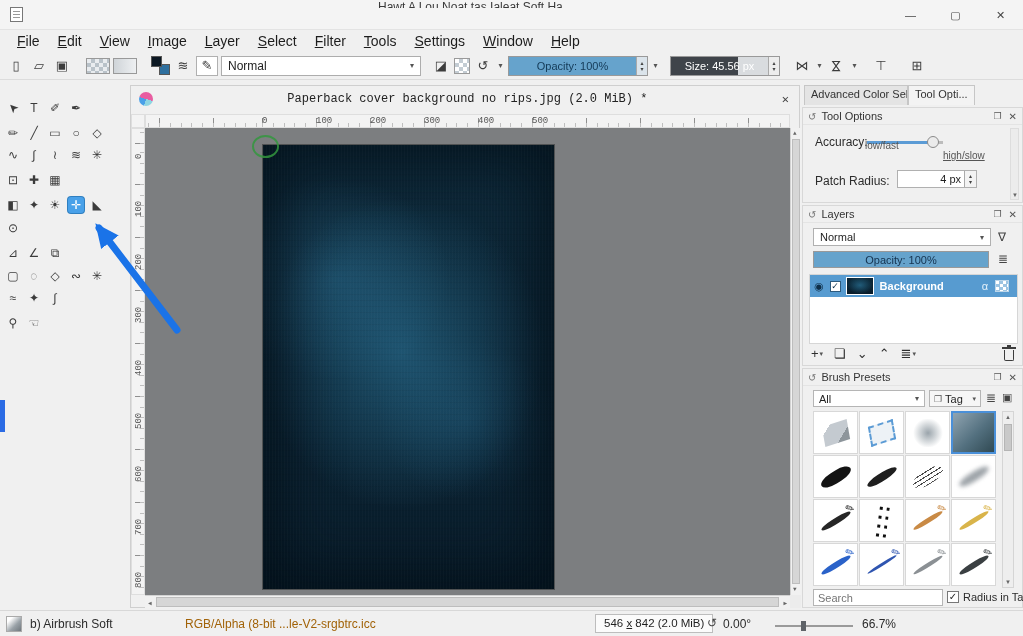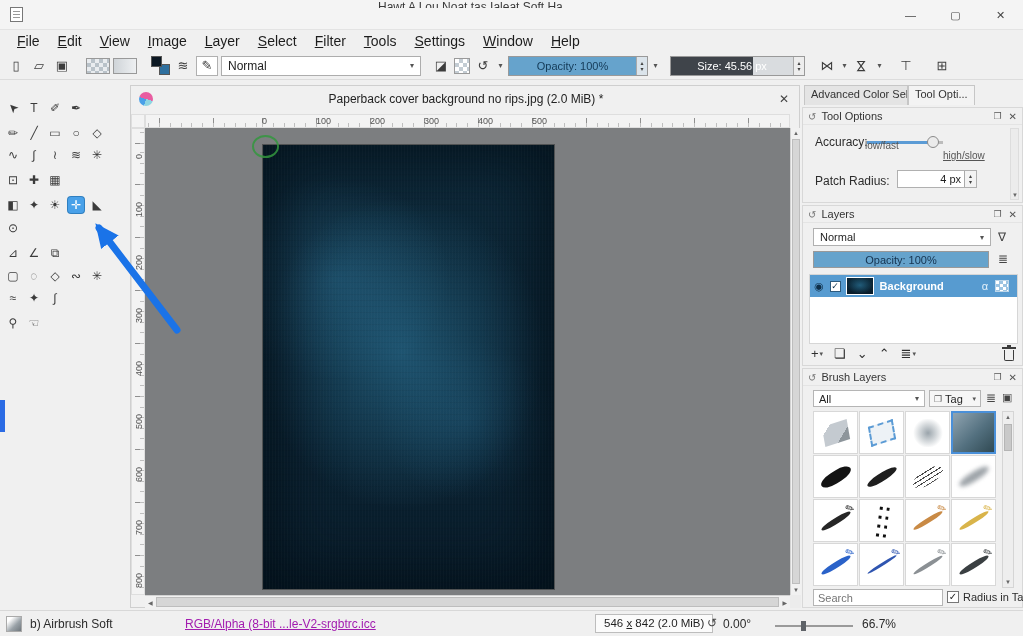--- a/index.html
+++ b/index.html
@@ -41,21 +41,21 @@
   .spincol i{font-size:6px;line-height:6px;color:#444;font-style:normal;}
   .tb-caret{font-size:8px;color:#555;width:9px;text-align:center;}
 
   
   .toolbox{position:absolute;left:0;top:80px;width:130px;height:530px;background:#f0f0f0;}
   .trow{position:absolute;left:5px;display:flex;gap:5px;}
   .tool{width:16px;height:16px;display:flex;align-items:center;justify-content:center;font-size:12px;color:#3b3b3b;}
   .tool.selected{background:#49a1e9;color:#fff;border-radius:3px;box-shadow:0 0 0 1px #2f7fc0;}
 
   
-  .docarea{position:absolute;left:130px;top:85px;width:670px;height:523px;background:#f0f0f0;border:1px solid #cfcfcf;}
+  .docarea{position:absolute;left:130px;top:85px;width:670px;height:523px;background:#f0f0f0;border:1px solid #cfcfcf;font-family:Liberation Mono, monospace;}
   .doc-titlebar{position:absolute;left:0;top:0;width:668px;height:26px;display:flex;align-items:center;background:#f0f0f0;}
   .krita-logo{width:14px;height:14px;margin-left:8px;border-radius:50%;background:conic-gradient(#e85da1,#8fd5e2,#4aa0e8,#b want 0,#e85da1);background:conic-gradient(#e85da1 0 30%,#8fd5e2 30% 55%,#4aa0e8 55% 80%,#e85da1 80%);}
   .doc-title{flex:1;text-align:center;font-size:12px;color:#222;white-space:nowrap;overflow:hidden;}
   .doc-close{margin-right:10px;font-size:12px;color:#444;}
   .hruler{position:absolute;left:14px;top:28px;width:645px;height:14px;background:#f3f3f3;border:1px solid #dedede;
     background-image:repeating-linear-gradient(90deg,#bfbfbf 0 1px,transparent 1px 10.8px),repeating-linear-gradient(90deg,#8f8f8f 0 1px,transparent 1px 54px);
     background-size:100% 4px,100% 9px;background-repeat:repeat-x;background-position:116px bottom,116px bottom;}
   .hnum{position:absolute;top:1px;font-size:9px;color:#555;}
   .vruler{position:absolute;left:0;top:42px;width:14px;height:467px;background:#f3f3f3;border:1px solid #dedede;
     background-image:repeating-linear-gradient(0deg,#bfbfbf 0 1px,transparent 1px 10.6px),repeating-linear-gradient(0deg,#8f8f8f 0 1px,transparent 1px 53px);
@@ -154,21 +154,21 @@
   .bp-search{position:absolute;left:10px;top:220px;width:130px;height:17px;border:1px solid #b5b5b5;font-family:"Liberation Sans",sans-serif;font-size:11px;padding:0 4px;color:#333;}
   .bp-chk{position:absolute;left:144px;top:222px;width:12px;height:12px;background:#fff;border:1px solid #777;display:flex;align-items:center;justify-content:center;}
   .bp-chk i{font-size:10px;line-height:10px;color:#222;font-style:normal;}
   .bp-chk-lbl{position:absolute;left:160px;top:222px;font-size:11px;color:#2c2c2c;white-space:nowrap;}
 
   
   .statusbar{position:absolute;left:0;top:610px;width:1023px;height:26px;background:#f0f0f0;border-top:1px solid #d8d8d8;}
   .statusbar>*{position:absolute;}
   .brush-chip{left:6px;top:5px;width:16px;height:16px;border:1px solid #aaa;background:linear-gradient(135deg,#fff 20%,#9aa2a8 60%,#6f777d);}
   .sb-brush{left:30px;top:6px;color:#2b2b2b;}
-  .sb-profile{left:185px;top:6px;color:#a21caf;text-decoration:underline;}
+  .sb-profile{left:185px;top:6px;color:#a16207;}
   .sb-size{left:595px;top:3px;height:19px;border:1px solid #bdbdbd;background:#fbfbfb;padding:0 8px;line-height:17px;font-size:11.5px;white-space:pre;}
   .sb-angle-icon{left:707px;top:5px;font-size:12px;color:#444;}
   .sb-angle{left:723px;top:6px;color:#2b2b2b;}
   .sb-zoom-slider{left:775px;top:14px;width:78px;height:2px;background:#9a9a9a;}
   .sb-zoom-handle{position:absolute;left:26px;top:-4px;width:5px;height:10px;background:#5f6368;}
   .sb-zoom{left:862px;top:6px;color:#2b2b2b;}
 
   
   .arrow-overlay{position:absolute;left:0;top:0;width:1023px;height:636px;pointer-events:none;z-index:60;}
   .left-accent{position:absolute;left:0;top:400px;width:5px;height:32px;background:#2b6be4;z-index:55;}
@@ -228,21 +228,21 @@
       <span class="tb-slider" style="width: 140px;">
         <span class="tb-fill" style="width: 100%; background: rgb(102, 163, 204);"></span>
         <span class="tb-slider-label" style="color: rgb(20, 58, 87);">Opacity: 100%</span>
         <span class="spincol">
           <i>▴</i>
           <i>▾</i>
         </span>
       </span>
       <span class="tb-caret">▾</span>
       <span class="tb-gap" style="width: 4px;"></span>
-      <span class="tb-slider" style="width: 135px;">
+      <span class="tb-slider" style="width: 110px;">
         <span class="tb-fill" style="width: 62%; background: rgb(63, 68, 74);"></span>
         <span class="tb-slider-label" style="color: rgb(255, 255, 255);">Size: 45.56 px</span>
         <span class="spincol">
           <i>▴</i>
           <i>▾</i>
         </span>
       </span>
       <span class="tb-gap" style="width: 6px;"></span>
       <span class="tbtn">⋈</span>
       <span class="tb-caret">▾</span>
@@ -437,21 +437,21 @@
           </span>
         <span class="lybtn trashbtn">
             <span class="trash-icon"></span>
           </span>
       </div>
     </div>
 
     <div class="docker bp-docker">
       <div class="dheader">
         <span class="dcollapse">↺</span>
-        <span class="dtitle">Brush Layers</span>
+        <span class="dtitle">Brush Presets</span>
         <span class="dfloat">❐</span>
         <span class="dclose">✕</span>
       </div>
       <div class="bp-filter">
         <span>All</span>
         <span class="caret">▾</span>
       </div>
       <div class="bp-tag">
         <i>❐</i>
         <span>Tag</span>

